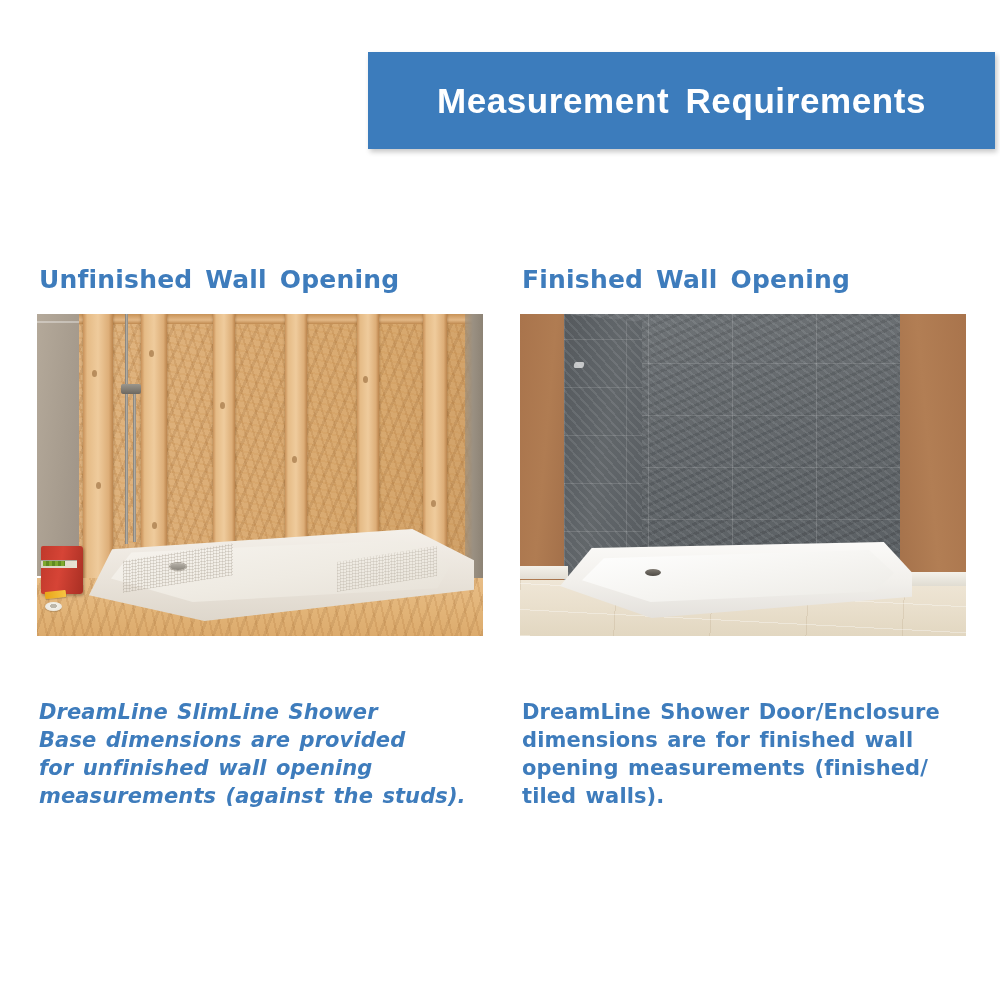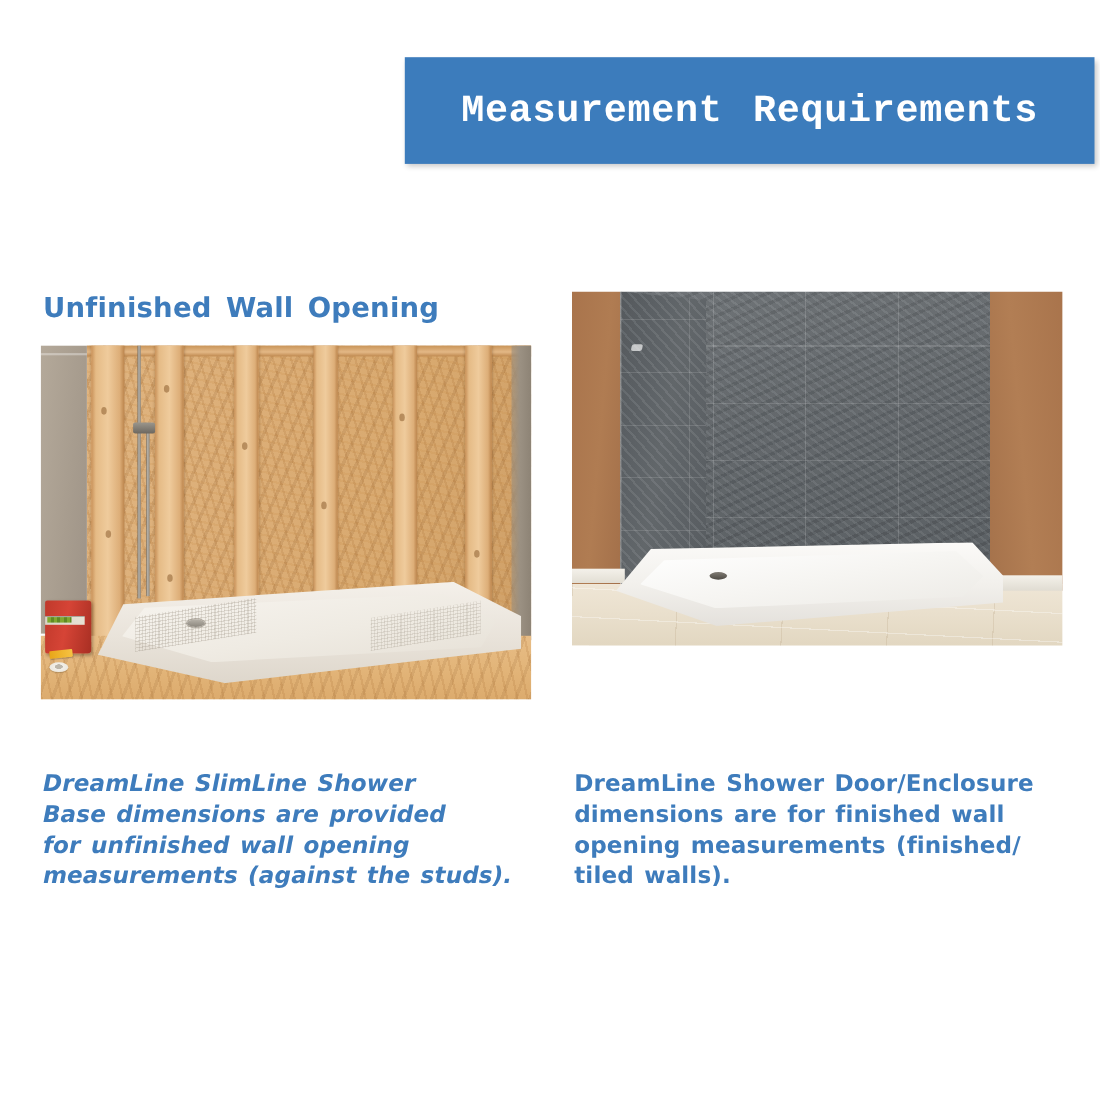--- a/index.html
+++ b/index.html
@@ -29,21 +29,21 @@
     align-items: center;
     justify-content: center;
   }
   .banner-title {
     color: #ffffff;
     font-size: 35px;
     font-weight: bold;
     letter-spacing: 0.6px;
     word-spacing: 6px;
     white-space: nowrap;
-    font-family: Liberation Mono, monospace;
+    font-family: Liberation Sans, sans-serif;
   }
 
   
   .panel {
     position: absolute;
     top: 265px;
   }
   .panel-left  { left: 37px;  width: 450px; }
   .panel-right { left: 520px; width: 450px; }
 
@@ -313,20 +313,21 @@
   </div>
 </div>
 
 <div class="caption caption-left">DreamLine SlimLine Shower
 Base dimensions are provided
 for unfinished wall opening
 measurements (against the studs).</div>
 
 <div class="panel panel-right">
 
+  <div class="panel-heading">Finished Wall Opening</div>
 
   <div class="photo">
     <div class="fw-wall-l"></div>
     <div class="fw-tile-back"></div>
     <div class="fw-tile-side"></div>
     <div class="fw-tile-shine"></div>
     <div class="fw-wall-r"></div>
 
     <div class="fw-floor"></div>
     <div class="fw-baseboard-l"></div>

